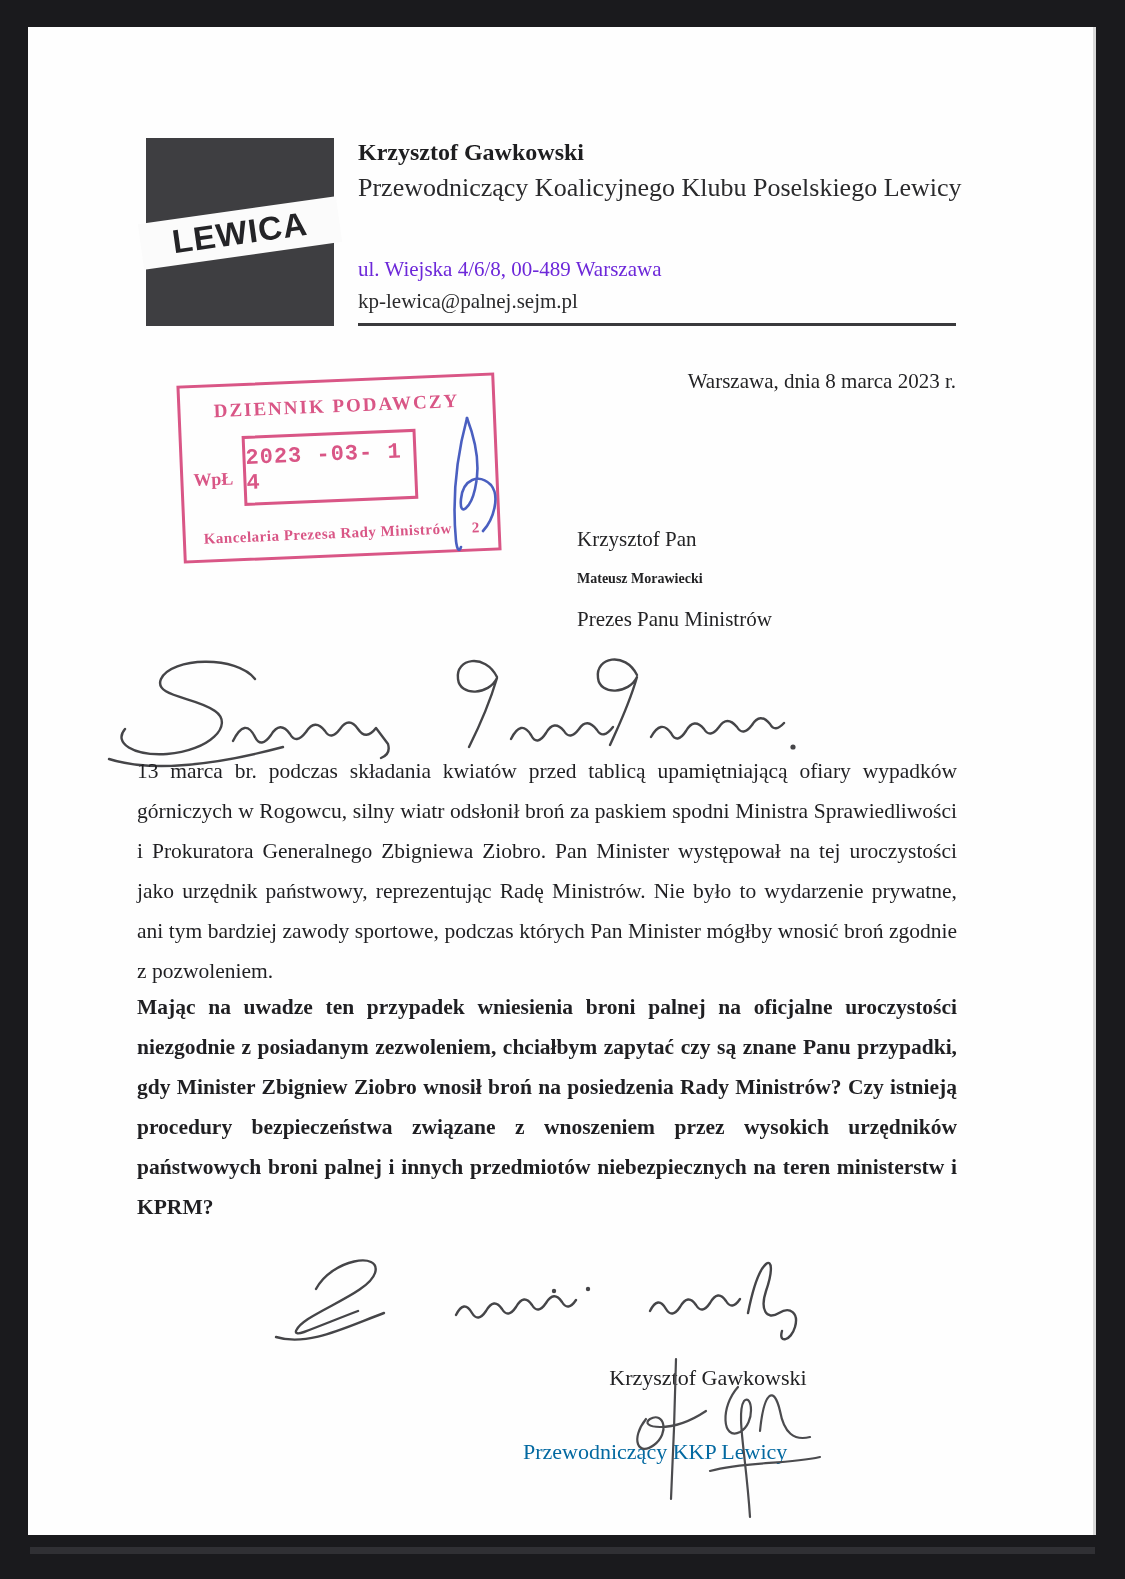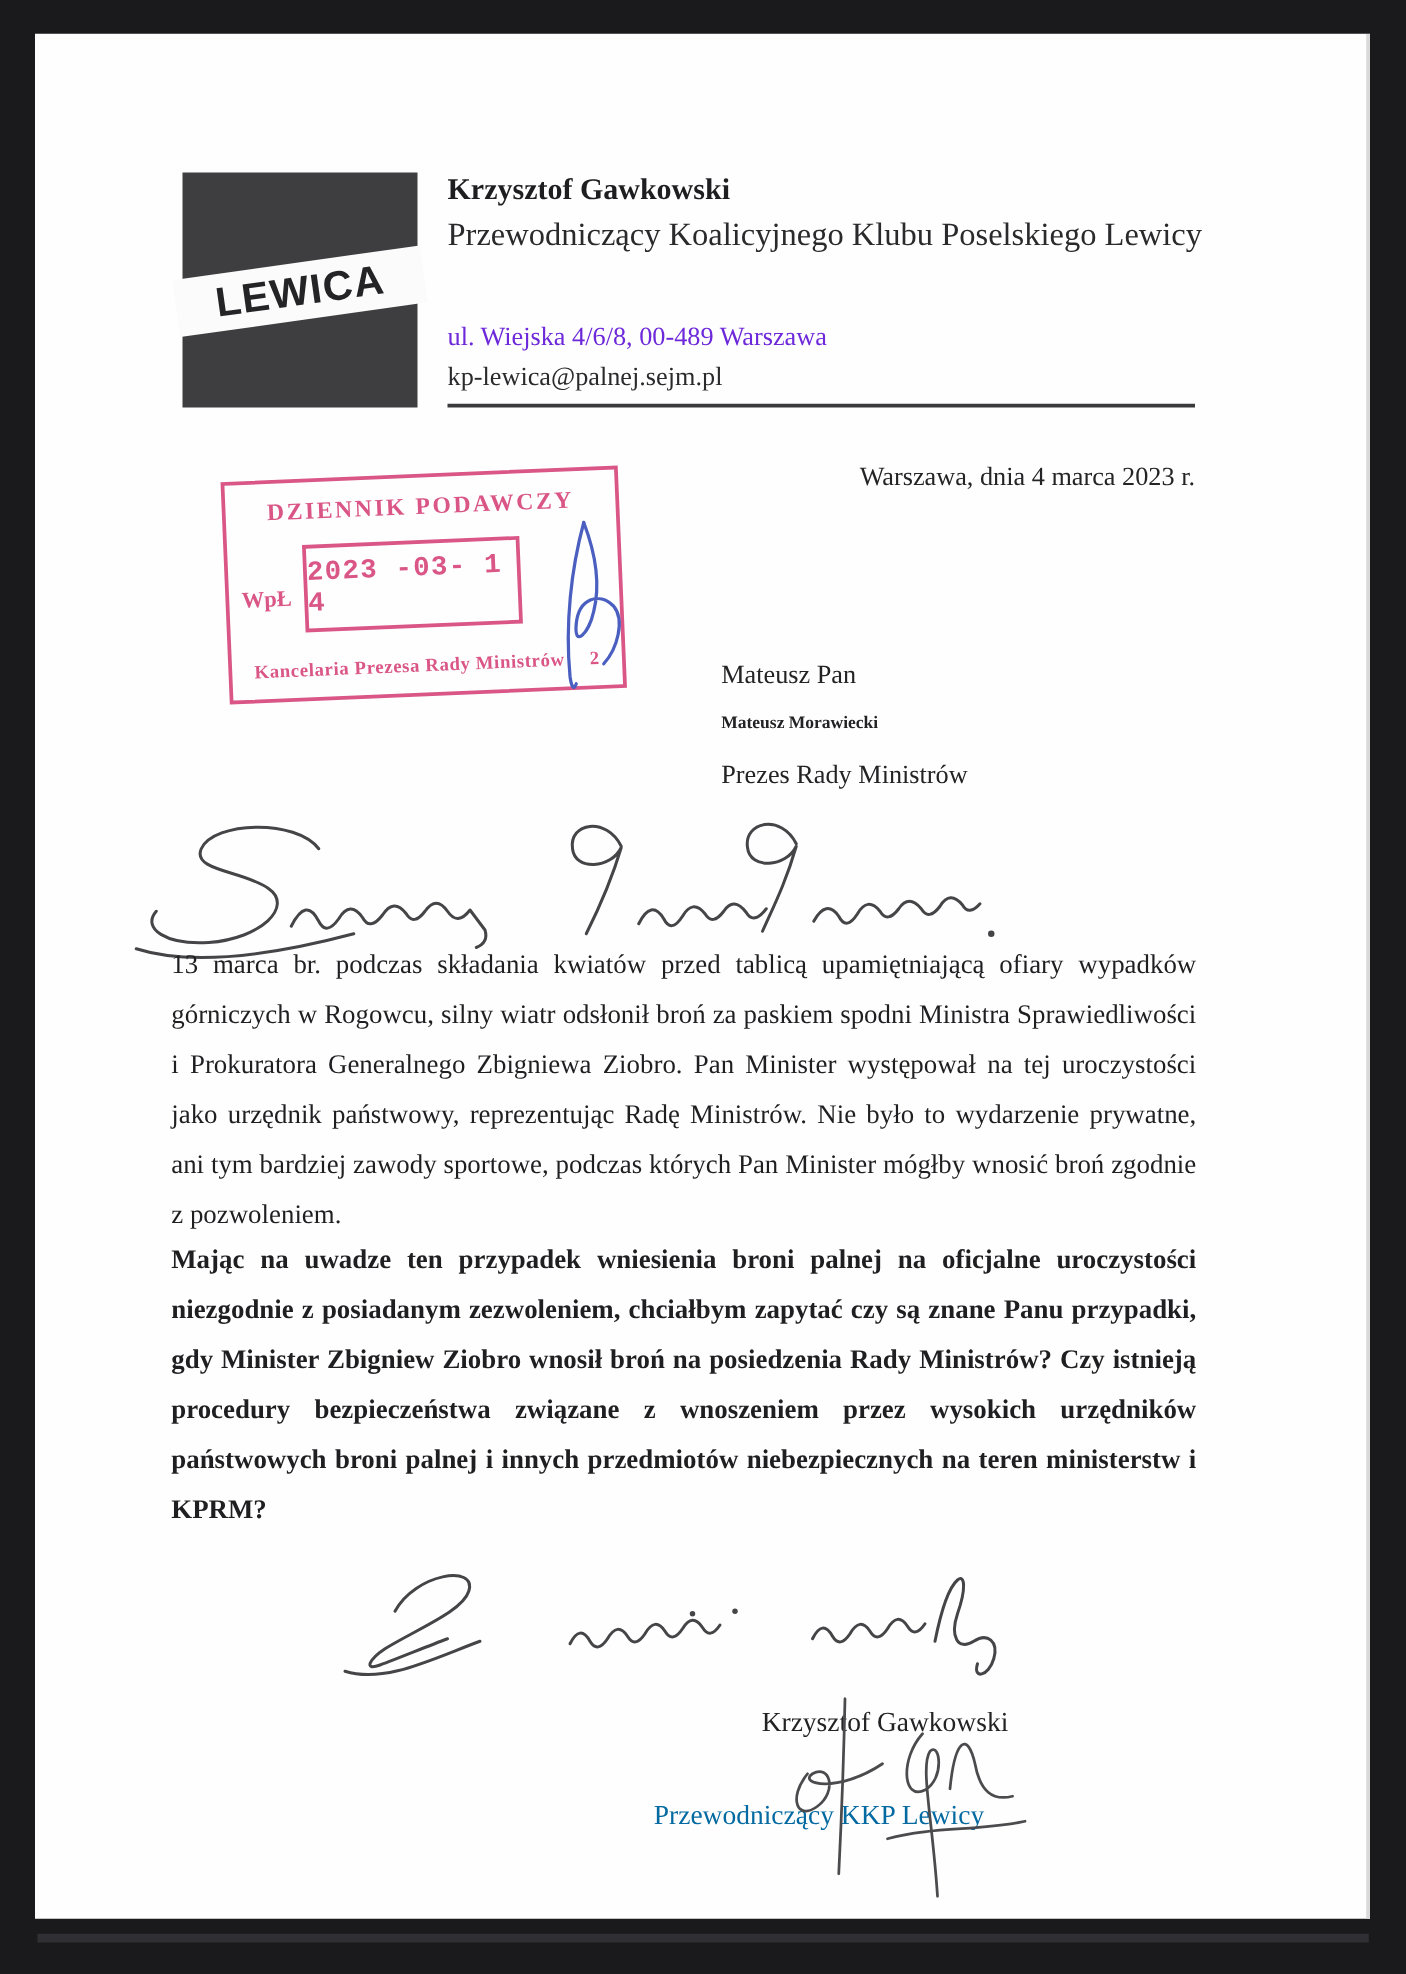--- a/index.html
+++ b/index.html
@@ -72,42 +72,42 @@
       <div class="logo-band">
         <span>LEWICA</span>
       </div>
     </div>
     <div class="hdr-name">Krzysztof Gawkowski</div>
     <div class="hdr-role">Przewodniczący Koalicyjnego Klubu Poselskiego Lewicy</div>
     <div class="hdr-address">ul. Wiejska 4/6/8, 00-489 Warszawa</div>
     <div class="hdr-email">kp-lewica@palnej.sejm.pl</div>
     <div class="hdr-rule"></div>
 
-    <div class="date-line">Warszawa, dnia 4 marca 2023 r.</div>
+    <div class="date-line">Warszawa, dnia 8 marca 2023 r.</div>
 
     <div class="stamp">
       <div class="stamp-title">DZIENNIK PODAWCZY</div>
       <div class="stamp-wpl">WpŁ</div>
       <div class="stamp-datebox">
         <span class="stamp-date">2023 -03- 1 4</span>
       </div>
       <div class="stamp-caption">
         <span>Kancelaria Prezesa Rady Ministrów</span>
         <span>2</span>
       </div>
     </div>
     <svg class="pen-scribble" viewBox="0 0 90 145">
       <path d="M 42,5 C 32,42 27,86 31,128 C 32,136 34,140 36,134"></path>
       <path d="M 42,5 C 50,26 56,52 50,76 C 46,94 34,106 36,86 C 38,66 54,60 66,72 C 75,83 69,106 58,118"></path>
     </svg>
 
     <div class="recipient">
-      <div>Mateusz Pan</div>
+      <div>Krzysztof Pan</div>
       <div class="r-name">Mateusz Morawiecki</div>
-      <div>Prezes Rady Ministrów</div>
+      <div>Prezes Panu Ministrów</div>
     </div>
 
     <svg class="hw" style="left:77px;top:626px;" width="700" height="118" viewBox="0 0 700 118" aria-label="Szanowny Panie Premierze.">
       <path d="M 150,26 C 132,2 66,4 56,26 C 48,44 92,44 110,58 C 130,72 104,98 62,101 C 28,103 8,90 20,76"></path>
       <path d="M 4,106 C 48,120 110,112 178,94"></path>
       <path d="M 128,88 q 12,-24 22,-4 q 6,12 16,-2 q 9,-15 19,-1 q 6,11 16,-2 q 9,-14 19,-1 q 6,10 15,-2 q 9,-13 18,0 q 8,12 18,-1 l 12,16 q 3,10 -7,14"></path>
       <path d="M 392,24 C 380,0 350,5 353,26 C 355,44 384,42 392,25 C 384,52 374,74 364,94"></path>
       <path d="M 406,86 q 10,-20 20,-4 q 6,12 15,-2 q 8,-14 18,-2 q 6,10 15,-2 q 8,-12 18,1 q 6,10 16,-3"></path>
       <path d="M 532,22 C 520,-2 490,4 493,25 C 495,43 524,41 532,24 C 524,52 514,72 505,92"></path>
       <path d="M 546,84 q 10,-18 20,-4 q 6,12 15,-2 q 8,-14 18,-2 q 6,10 15,-2 q 8,-12 18,0 q 6,10 15,-2 q 8,-13 18,-1 q 5,9 14,-1"></path>

